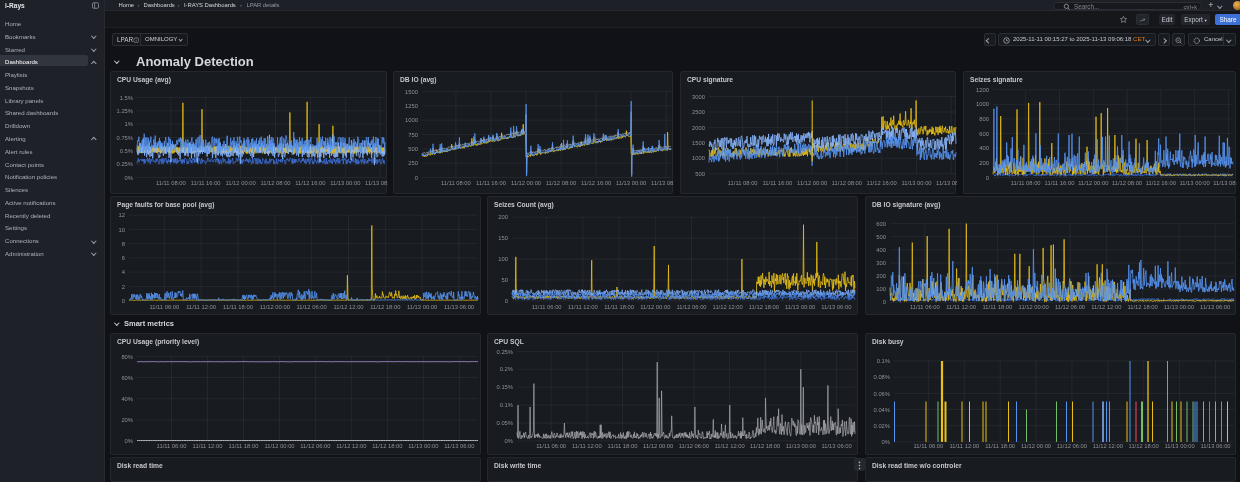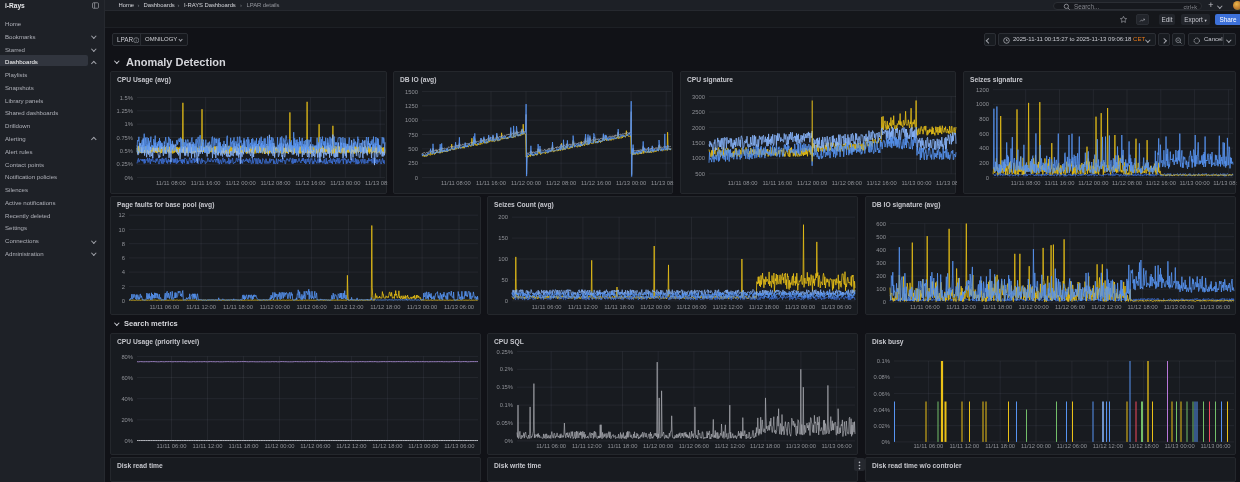--- a/index.html
+++ b/index.html
@@ -174,25 +174,25 @@
   <svg width="7.5" height="7.5" viewBox="0 0 14 14" style="position:absolute;left:4px;top:2.6px">
       <circle cx="7" cy="7" r="5" fill="none" stroke="#c9cad1" stroke-width="1.5" stroke-dasharray="2.4 1.6"></circle>
     </svg>
   <span style="position:absolute;left:15px;font-size:6.0px;">Cancel</span>
   <span style="position:absolute;right:11px;top:0;bottom:0;border-left:1px solid #2b2e34;"></span>
   <span class="chev chev-d" style="right:4px;top:4px;"></span>
 </div>
 
 <div style="position:absolute;left:115px;top:55.5px;width:300px;height:12px;">
   <span class="chev chev-d" style="left:0;top:3px;right:auto;border-color:#c9cad1;"></span>
-  <span style="position:absolute;left:11px;top:0;line-height:12px;font-size:11px;font-weight:600;color:#d5d6db;">Anomaly Detection</span>
+  <span style="position:absolute;left:21px;top:0;line-height:12px;font-size:13px;font-weight:600;color:#d5d6db;">Anomaly Detection</span>
 </div>
 <div style="position:absolute;left:115px;top:318px;width:300px;height:12px;">
   <span class="chev chev-d" style="left:0;top:3px;right:auto;border-color:#c9cad1;"></span>
-  <span style="position:absolute;left:9px;top:0;line-height:12px;font-size:7.5px;font-weight:600;color:#d5d6db;">Search metrics</span>
+  <span style="position:absolute;left:9px;top:0;line-height:12px;font-size:7.5px;font-weight:600;color:#d5d6db;">Smart metrics</span>
 </div>
 
 <div class="panel" style="left:110px;top:71px;width:277px;height:122.5px">
     <svg width="277" height="122.5" viewBox="0 0 277 122.5">
       <text x="6" y="10.3" class="ptitle">CPU Usage (avg)</text>
       <line x1="26" y1="105.5" x2="274" y2="105.5" stroke="rgba(204,204,220,0.07)" stroke-width="1"></line>
       <text x="22" y="107.6" text-anchor="end" class="ax">0%</text>
       <line x1="26" y1="92.2" x2="274" y2="92.2" stroke="rgba(204,204,220,0.07)" stroke-width="1"></line>
       <text x="22" y="94.3" text-anchor="end" class="ax">0.25%</text>
       <line x1="26" y1="78.8" x2="274" y2="78.8" stroke="rgba(204,204,220,0.07)" stroke-width="1"></line>

